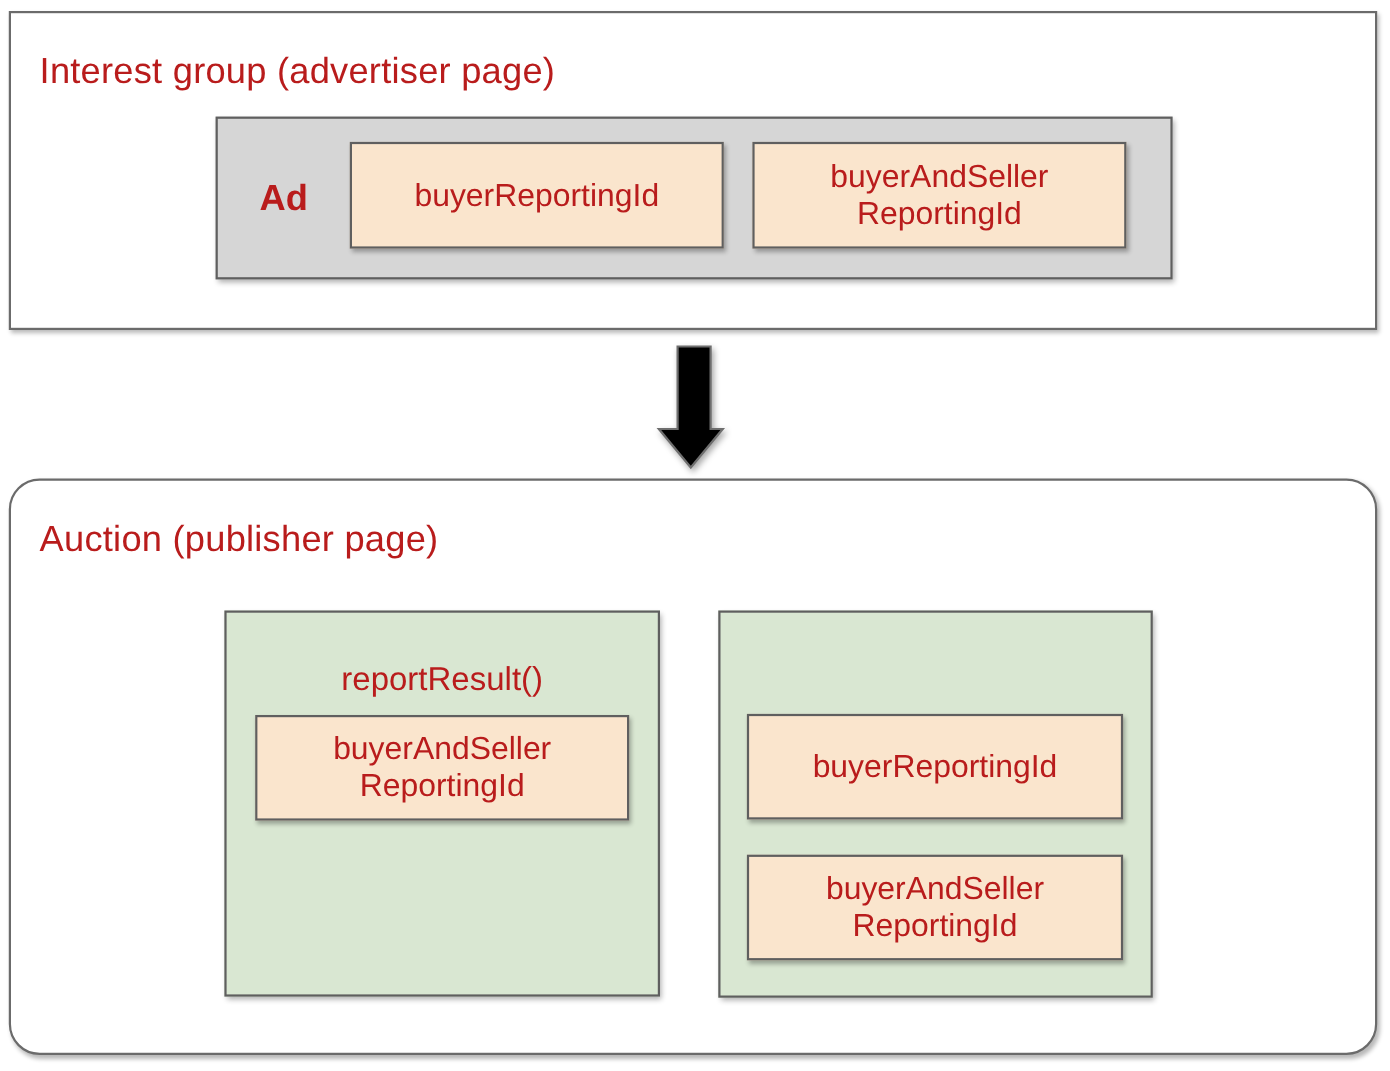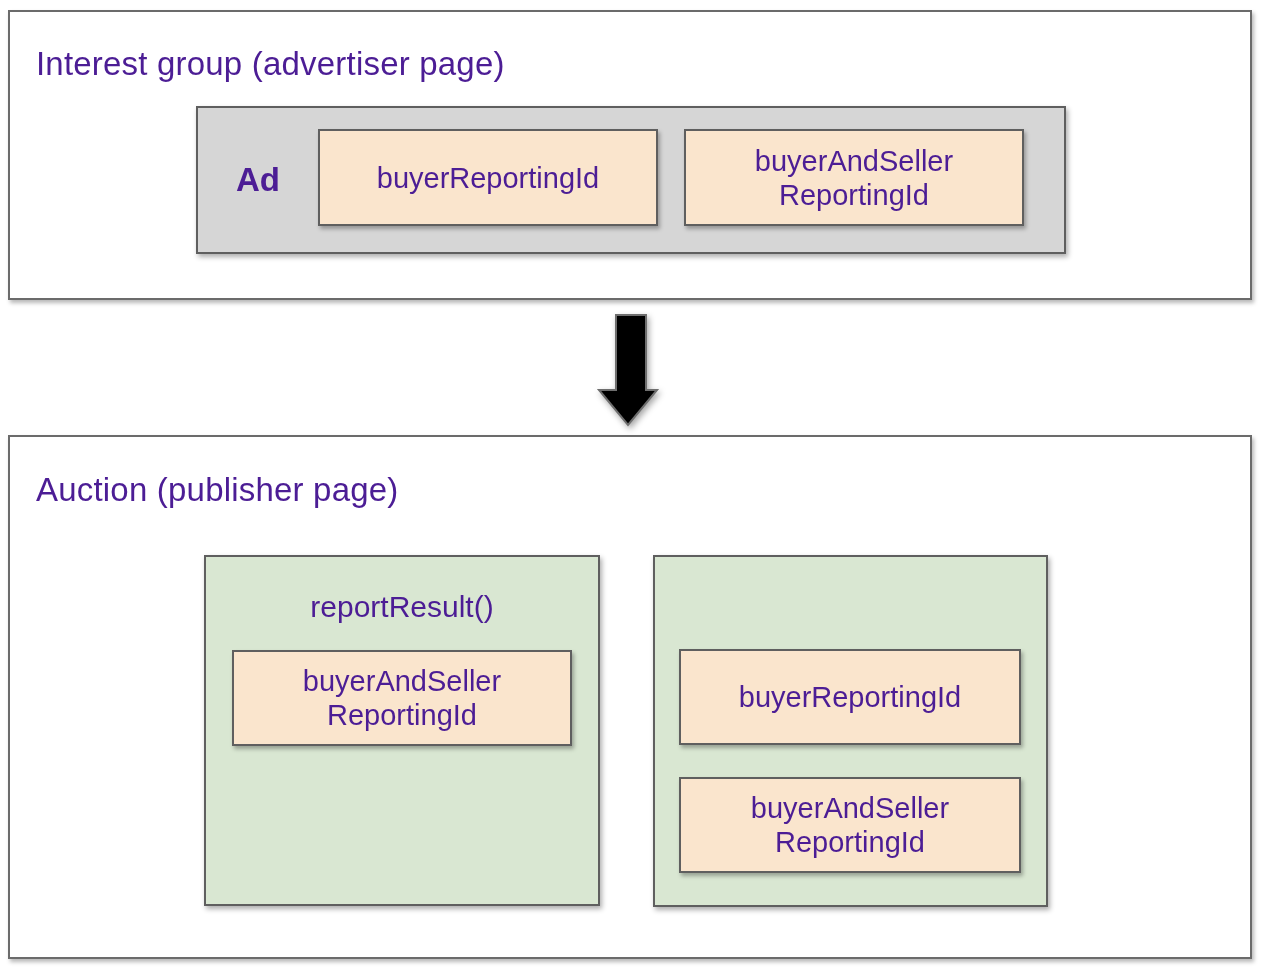--- a/index.html
+++ b/index.html
@@ -2,32 +2,32 @@
 <html style="--peach: #fae5cd; --green: #d9e7d2; --gray: #d6d6d6; --box-border: #5f5f5f; --outer-border: #6b6b6b;"><head>
 <meta charset="utf-8">
 <style>
   html, body { margin: 0; padding: 0; background: #ffffff; }
   .canvas {
     position: relative;
     width: 1264px;
     height: 974px;
     background: #ffffff;
     font-family: "Liberation Sans", sans-serif;
-    color: #4c1d95;
+    color: #b91c1c;
     overflow: hidden;
   }
   .outer-box {
     position: absolute;
     box-sizing: border-box;
     background: #ffffff;
     border: 2px solid var(--outer-border, #6b6b6b);
     box-shadow: 2px 3px 4px rgba(0,0,0,0.28);
   }
   #interest-group-box { left: 8px; top: 10px; width: 1244px; height: 290px; }
-  #auction-box       { left: 8px; top: 435px; width: 1244px; height: 524px; }
+  #auction-box       { left: 8px; top: 435px; width: 1244px; height: 524px; border-radius: 28px; }
 
   .section-title {
     position: absolute;
     left: 26px;
     top: 32px;
     font-size: 33px;
     line-height: 40px;
     letter-spacing: 0.2px;
     white-space: nowrap;
   }
@@ -76,21 +76,21 @@
     position: absolute;
     box-sizing: border-box;
     background: var(--green, #d9e7d2);
     border: 2px solid var(--box-border, #5f5f5f);
     box-shadow: 2px 3px 5px rgba(0,0,0,0.32);
   }
   #panel-report-result { left: 194px; top: 118px; width: 396px; height: 351px; }
   #panel-report-win    { left: 643px; top: 118px; width: 395px; height: 352px; }
   .panel-title {
     position: absolute;
-    left: 0; top: 32px;
+    left: 0; top: 43px;
     width: 100%;
     text-align: center;
     font-size: 30px;
     line-height: 36px;
   }
   #result-chip-1 { left: 26px; top: 93px;  width: 340px; height: 96px; }
   #win-chip-1    { left: 24px; top: 92px;  width: 342px; height: 96px; }
   #win-chip-2    { left: 24px; top: 220px; width: 342px; height: 96px; }
 </style>
 </head>

